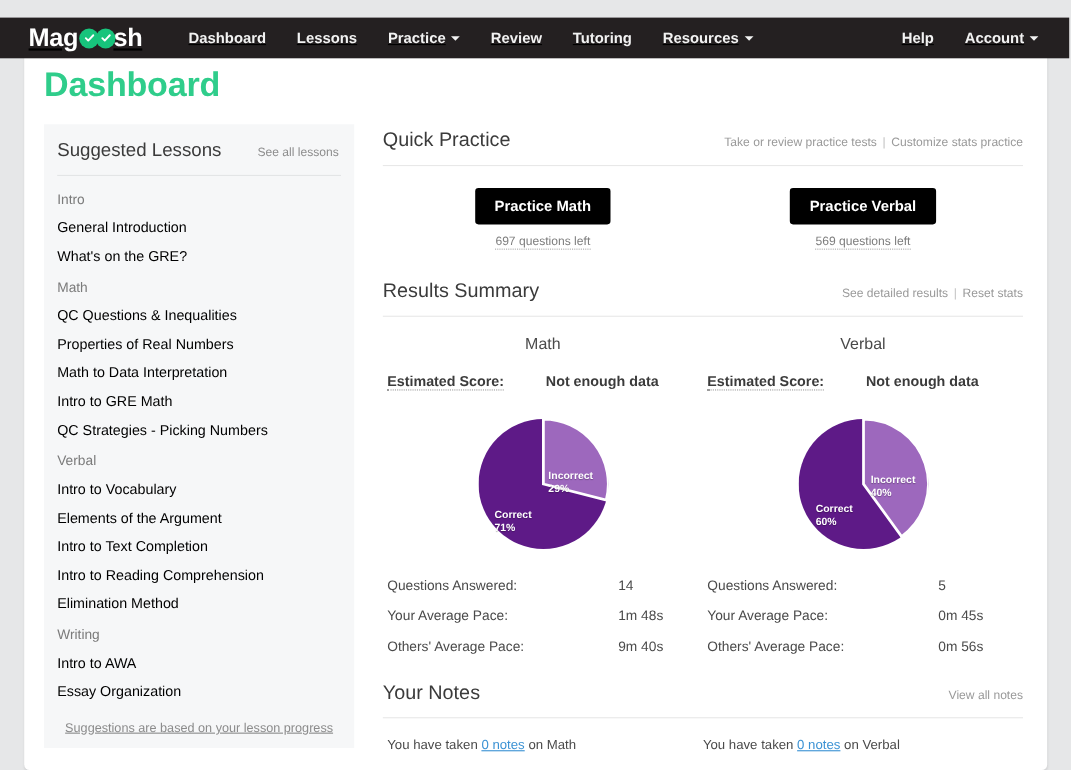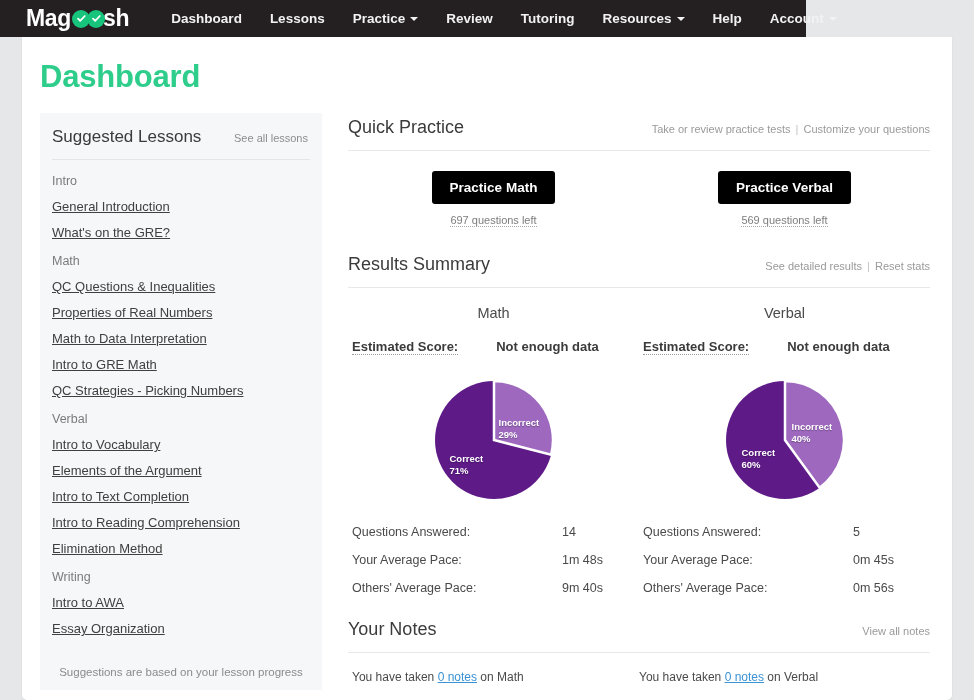--- a/index.html
+++ b/index.html
@@ -10,27 +10,28 @@
     height: 700px;
     background: #e6e7e8;
     font-family: "Liberation Sans", sans-serif;
     -webkit-font-smoothing: antialiased;
     overflow: hidden;
   }
 
   
   .navbar {
     position: absolute;
-    top: 0; left: 0;
-    width: 806px;
+    top: 16px; left: 0;
+    width: 972px;
     height: 37px;
     background: #242021;
     display: flex;
     align-items: center;
     z-index: 20;
+    text-decoration: underline;
   }
   .brand {
     margin-left: 26px;
     margin-right: 28px;
     display: flex;
     align-items: center;
     font-size: 23px;
     font-weight: bold;
     color: #ffffff;
     letter-spacing: -0.3px;
@@ -141,31 +142,31 @@
   .lesson-list { padding: 0 12px; }
   .lesson-group {
     font-size: 12.5px;
     color: #7b7b7b;
     margin-top: 14px;
     margin-bottom: 2px;
   }
   .lesson-link {
     display: block;
     font-size: 13px;
-    color: #404040;
-    text-decoration: underline;
+    color: #000000;
     margin-top: 11px;
     cursor: pointer;
   }
   .sidebar-note {
     font-size: 11.5px;
     color: #8b8b8b;
     text-align: center;
-    margin-top: 30px;
+    margin-top: 20px;
     padding: 0 10px;
+    text-decoration: underline;
   }
 
   
   .main-col {
     flex: 1 1 auto;
     padding-left: 26px;
     min-width: 0;
   }
   .section-head {
     display: flex;
@@ -263,20 +264,21 @@
   }
   .pie svg { display: block; }
   .pie-label {
     position: absolute;
     color: #ffffff;
     font-size: 9.5px;
     font-weight: bold;
     line-height: 1.25;
     text-shadow: 0 1px 1px rgba(0,0,0,0.28);
     pointer-events: none;
+    margin-top: 10px;
   }
   .pie-label.correct { left: 15px; top: 72px; }
   .pie-label.incorrect { left: 64px; top: 36px; }
   .pie-verbal .pie-label.correct { left: 16px; top: 66px; }
   .pie-verbal .pie-label.incorrect { left: 66px; top: 40px; }
 
   
   .stats {
     padding-top: 26px;
   }
@@ -397,21 +399,21 @@
     </div>
 
     <div class="main-col">
 
       <div>
         <div class="section-head">
           <div class="section-title">Quick Practice</div>
           <div class="section-links">
             <span class="slink">Take or review practice tests</span>
             <span class="sep">|</span>
-            <span class="slink">Customize your questions</span>
+            <span class="slink">Customize stats practice</span>
           </div>
         </div>
         <div class="section-rule"></div>
 
         <div class="practice-row">
           <div class="practice-cell">
             <button class="btn-practice">Practice Math</button>
             <div><span class="qleft">697 questions left</span></div>
           </div>
           <div class="practice-cell">

